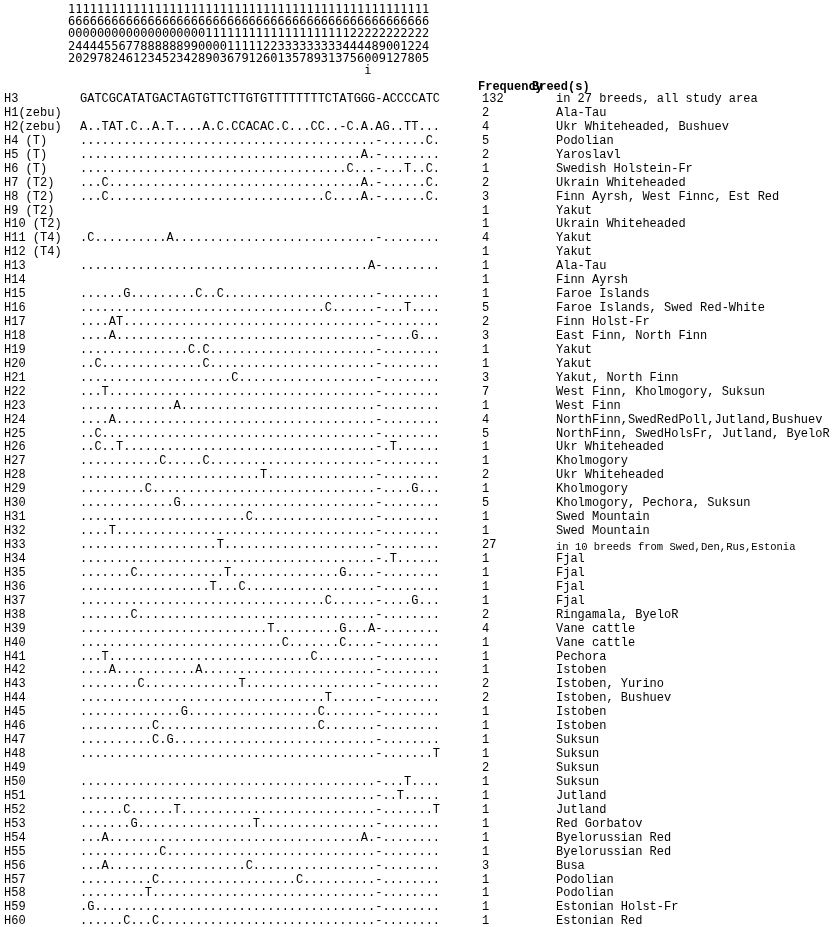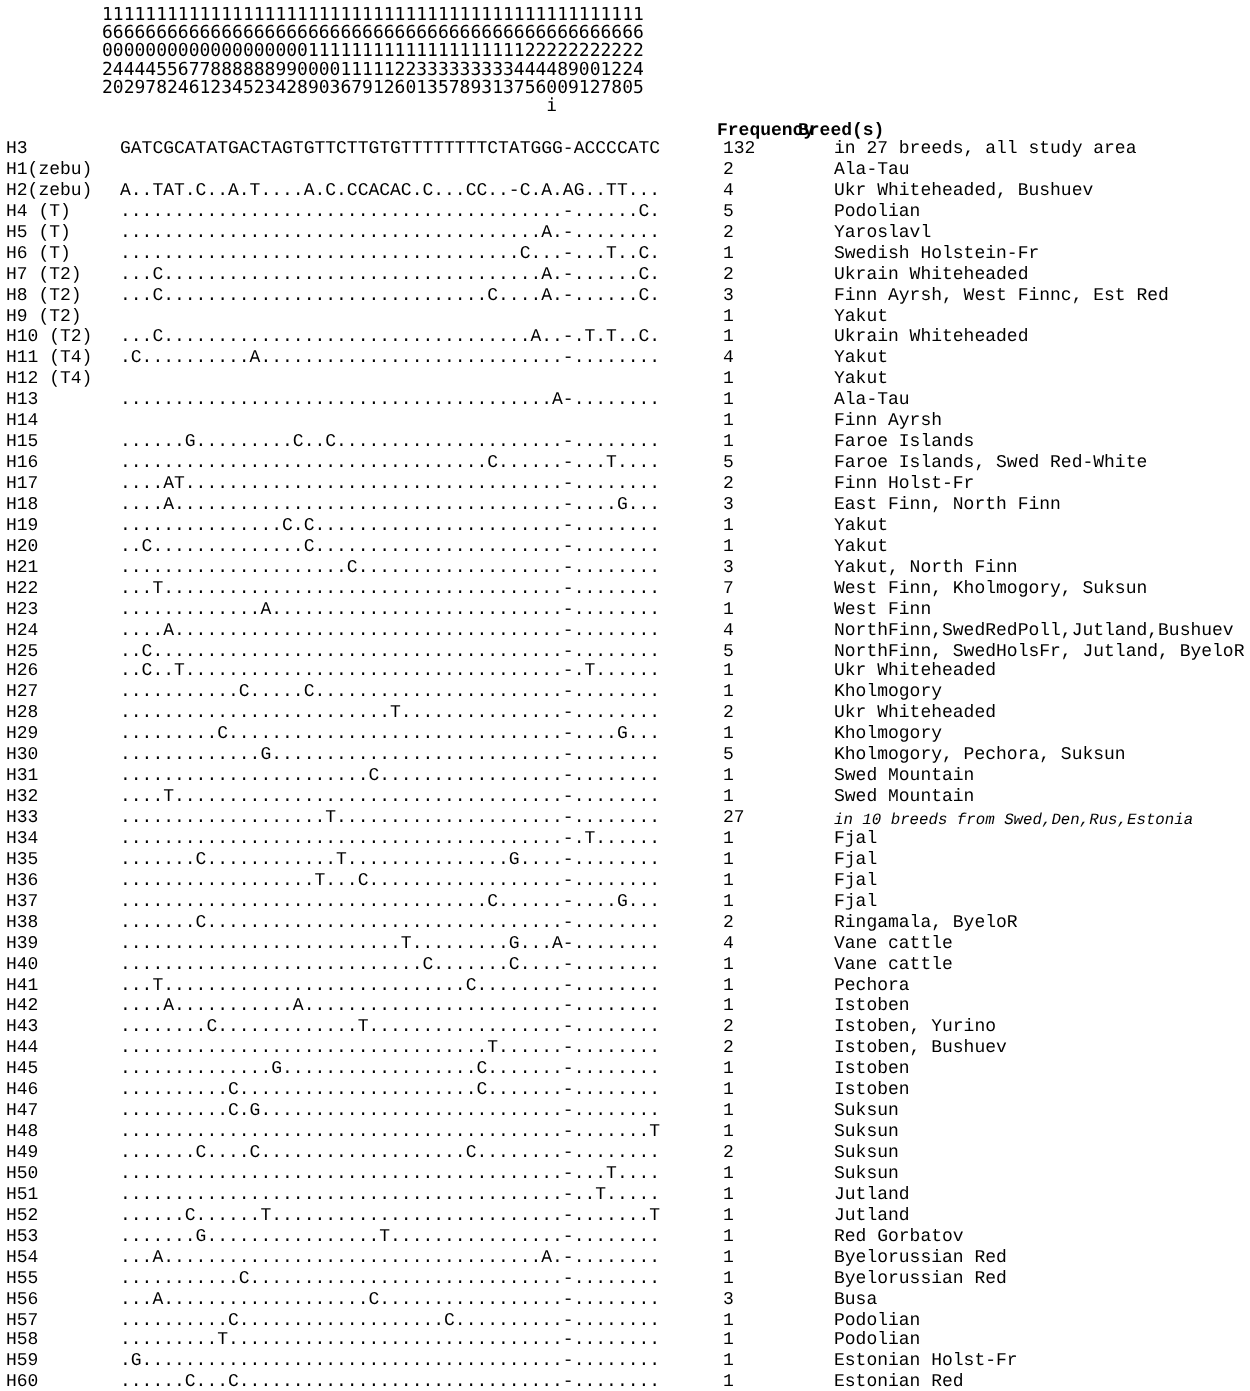--- a/index.html
+++ b/index.html
@@ -19,21 +19,21 @@
   #colhead .breeds{left:532px;}
   #rows{position:absolute;left:0;top:93px;width:833px;}
   .row{position:relative;height:13.95px;}
   .row span{
     position:absolute;top:0;font-size:12px;line-height:13px;white-space:pre;
   }
   .c-label{left:4px;}
   .c-seq{left:80px;}
   .c-freq{left:454px;margin-left:28px;}
   .c-breeds{left:556px;}
-  .small{font-size:10.5px !important;top:2px !important;font-style:italic;}
+  .small{font-size:10.5px !important;top:2px !important;}
 </style>
 </head>
 <body>
 
 <div>
 
   <pre id="ruler">11111111111111111111111111111111111111111111111111
 66666666666666666666666666666666666666666666666666
 00000000000000000001111111111111111111122222222222
 24444556778888889900001111122333333333444489001224
@@ -93,21 +93,20 @@
         <span class="c-freq">3</span>
         <span class="c-breeds">Finn Ayrsh, West Finnc, Est Red</span>
       </div>
       <div class="row">
         <span class="c-label">H9 (T2)</span>
         <span class="c-freq">1</span>
         <span class="c-breeds">Yakut</span>
       </div>
       <div class="row">
         <span class="c-label">H10 (T2)</span>
-        <span class="c-seq">...C..................................A..-.T.T..C.</span>
         <span class="c-freq">1</span>
         <span class="c-breeds">Ukrain Whiteheaded</span>
       </div>
       <div class="row">
         <span class="c-label">H11 (T4)</span>
         <span class="c-seq">.C..........A............................-........</span>
         <span class="c-freq">4</span>
         <span class="c-breeds">Yakut</span>
       </div>
       <div class="row">
@@ -325,21 +324,20 @@
         <span class="c-breeds">Suksun</span>
       </div>
       <div class="row">
         <span class="c-label">H48</span>
         <span class="c-seq">.........................................-.......T</span>
         <span class="c-freq">1</span>
         <span class="c-breeds">Suksun</span>
       </div>
       <div class="row">
         <span class="c-label">H49</span>
-        <span class="c-seq">.......C....C...................C........-........</span>
         <span class="c-freq">2</span>
         <span class="c-breeds">Suksun</span>
       </div>
       <div class="row">
         <span class="c-label">H50</span>
         <span class="c-seq">.........................................-...T....</span>
         <span class="c-freq">1</span>
         <span class="c-breeds">Suksun</span>
       </div>
       <div class="row">

